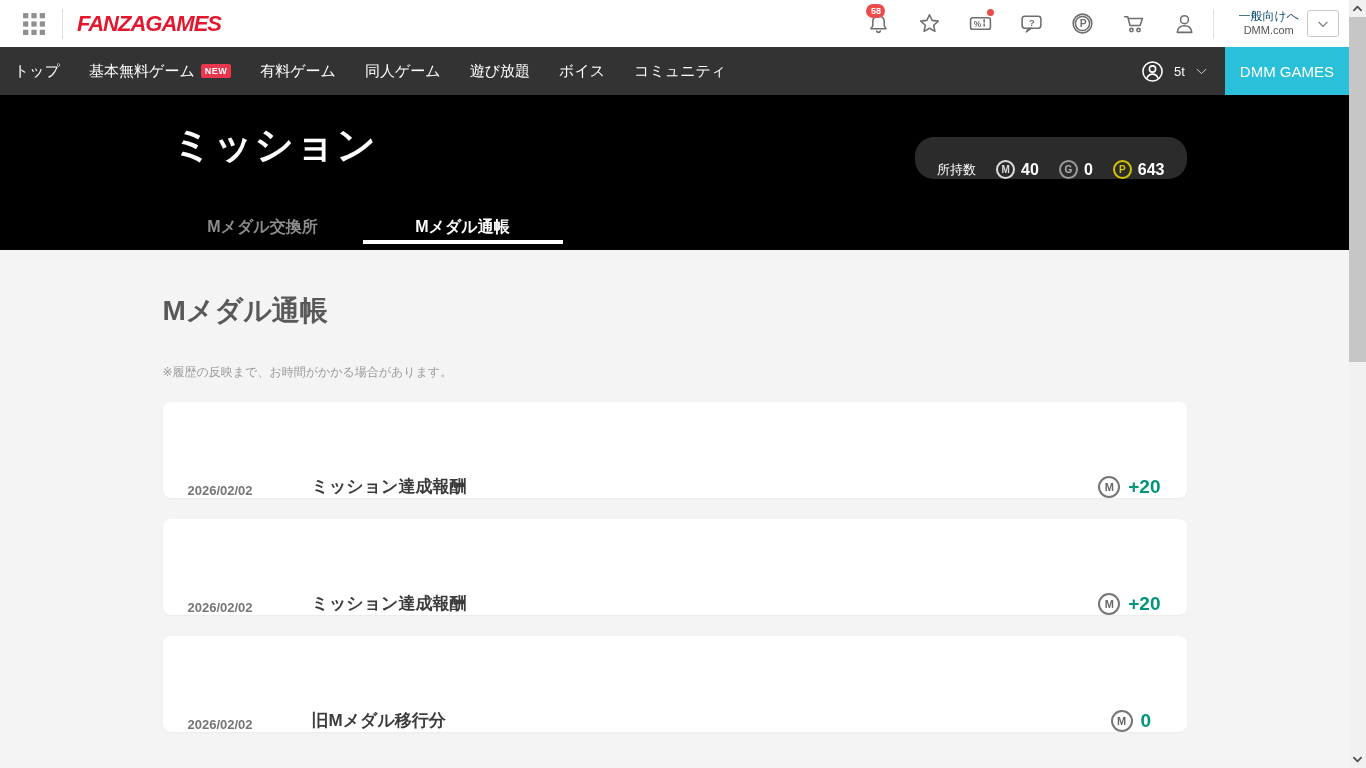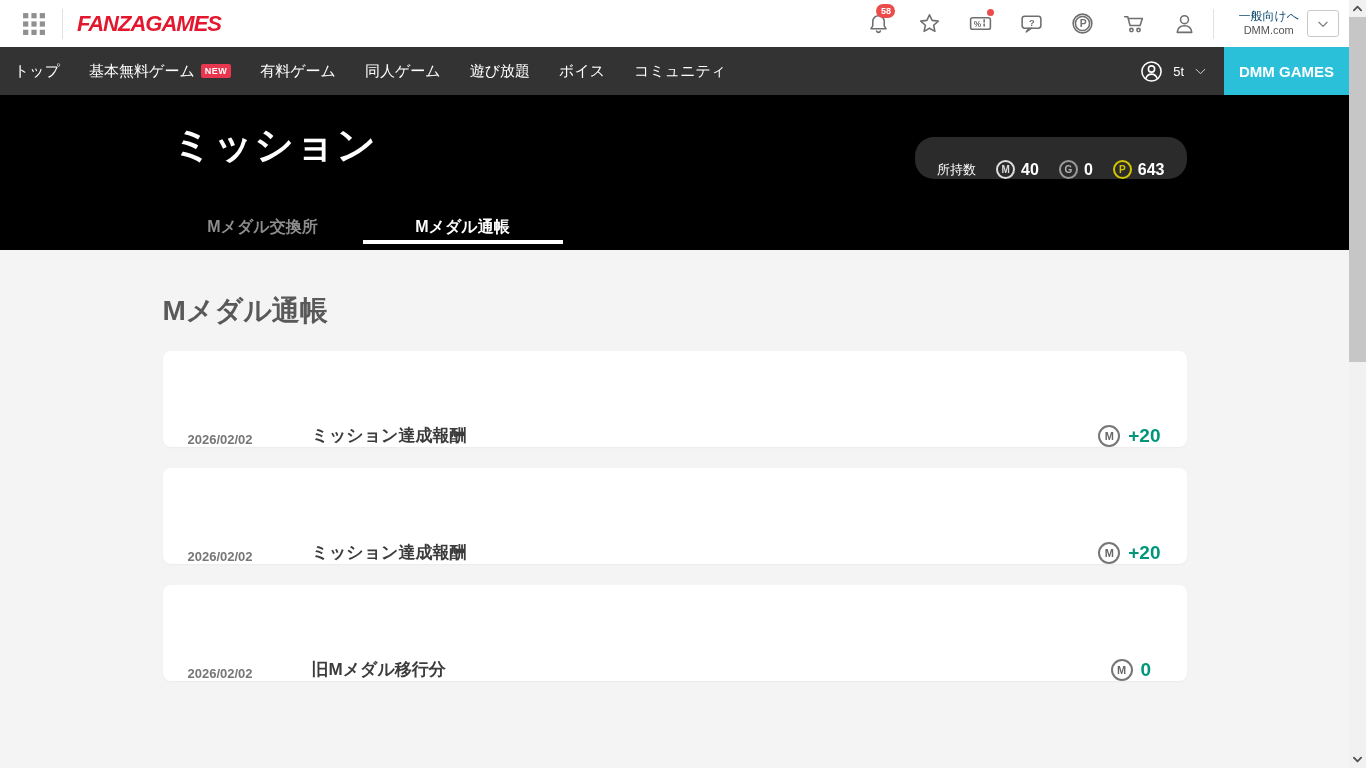--- a/index.html
+++ b/index.html
@@ -15,38 +15,38 @@
   
   .topbar{height:47px;background:#fff;display:flex;align-items:center;padding:0 10px 0 18px;flex:0 0 auto;}
   .icon-btn{display:flex;align-items:center;justify-content:center;width:30px;height:32px;position:relative;color:#6f6f6f;cursor:pointer;background:none;border:none;}
   .icon-btn svg{width:25px;height:25px;stroke:#6f6f6f;fill:none;stroke-width:1.5;stroke-linecap:round;stroke-linejoin:round;}
   .icon-btn svg text{stroke:none;fill:#6f6f6f;font-family:"Liberation Sans",sans-serif;font-weight:bold;}
   .grid-btn svg{stroke:none;fill:#8f8f8f;}
   .vdiv{width:1px;height:30px;background:#e0e0e0;margin:0 14px;}
   .brand{font-size:22px;font-weight:bold;font-style:italic;letter-spacing:-1px;color:var(--brand-red);text-decoration:none;cursor:pointer;}
   .topbar .spacer{flex:1;}
   .tb-icon{margin-left:21px;}
-  .badge{position:absolute;top:-4px;left:13px;background:var(--alert-red);color:#fff;font-size:9px;font-weight:bold;min-width:19px;height:14px;border-radius:8px;display:flex;align-items:center;justify-content:center;padding:0 3px;}
+  .badge{position:absolute;top:-4px;left:3px;background:var(--alert-red);color:#fff;font-size:9px;font-weight:bold;min-width:19px;height:14px;border-radius:8px;display:flex;align-items:center;justify-content:center;padding:0 3px;}
   .dot{position:absolute;top:1px;right:1px;width:7px;height:7px;border-radius:50%;background:var(--alert-red);}
   .region{margin:0 8px 0 10px;text-align:center;line-height:1.25;cursor:pointer;}
   .region .l1{font-size:12px;color:#0c4a6e;}
   .region .l2{font-size:11px;color:#555;}
   .drop-box{width:32px;height:27px;border:1px solid #c9c9c9;border-radius:3px;display:flex;align-items:center;justify-content:center;background:#fff;cursor:pointer;}
   .drop-box svg{width:14px;height:14px;stroke:#7a7a7a;fill:none;stroke-width:2;stroke-linecap:round;stroke-linejoin:round;}
 
   
   .navbar{height:48px;background:var(--nav-bg);display:flex;align-items:center;padding-left:14px;flex:0 0 auto;}
   .nav-item{color:#fff;font-size:15px;margin-right:29px;text-decoration:none;display:flex;align-items:center;cursor:pointer;white-space:nowrap;}
   .new-badge{background:var(--new-badge-red);color:#fff;font-size:9px;font-weight:bold;border-radius:2px;padding:2px 4px;margin-left:6px;letter-spacing:.5px;}
   .nav-right{margin-left:auto;display:flex;align-items:center;height:100%;}
   .nav-user{display:flex;align-items:center;gap:9px;color:#fff;cursor:pointer;margin-right:16px;}
   .nav-user svg{width:25px;height:25px;stroke:#fff;fill:none;stroke-width:1.5;stroke-linecap:round;stroke-linejoin:round;}
   .nav-user .uname{font-size:13px;}
   .nav-user .chev{width:15px;height:15px;stroke:#ddd;}
-  .store-btn{height:100%;background:var(--accent-cyan);color:#fff;border:none;font-size:15px;font-family:inherit;padding:0 15px;cursor:pointer;white-space:nowrap;font-weight:bold;}
+  .store-btn{height:100%;background:var(--accent-cyan);color:#fff;border:none;font-size:15px;font-family:inherit;padding:0 15px;cursor:pointer;white-space:nowrap;}
 
   
   .hero{height:155px;background:#000;position:relative;flex:0 0 auto;}
   .hero-inner{width:1024px;margin:0 auto;height:100%;position:relative;}
   .hero-title{position:absolute;top:23px;left:0;color:#fff;display:flex;align-items:baseline;}
   .hero-title .logo-part{font-size:47px;font-weight:900;font-style:italic;letter-spacing:-3px;}
   .hero-title .jp-part{font-size:39px;font-weight:900;margin-left:10px;letter-spacing:1px;}
   .wallet{position:absolute;top:42px;right:0;height:42px;background:#2b2b2b;border-radius:19px;display:flex;align-items:flex-end;padding:0 22px;gap:20px;}
   .wallet .wlabel{color:#fff;font-size:13px;}
   .wstat{display:flex;align-items:center;gap:6px;}
@@ -226,20 +226,21 @@
       <div class="tabs">
         <div class="tab">Mメダル交換所</div>
         <div class="tab active">Mメダル通帳</div>
       </div>
     </div>
   </section>
 
   <main class="content">
     <div class="content-inner">
       <h1 class="page-title">Mメダル通帳</h1>
+      <p class="note">※履歴の反映まで、お時間がかかる場合があります。</p>
 
       <div class="entry-card">
         <span class="entry-date">2026/02/02</span>
         <span class="entry-title">ミッション達成報酬</span>
         <span class="entry-right">
           <span class="mcoin">M</span>
           <span class="entry-amount">+20</span>
         </span>
       </div>
 

